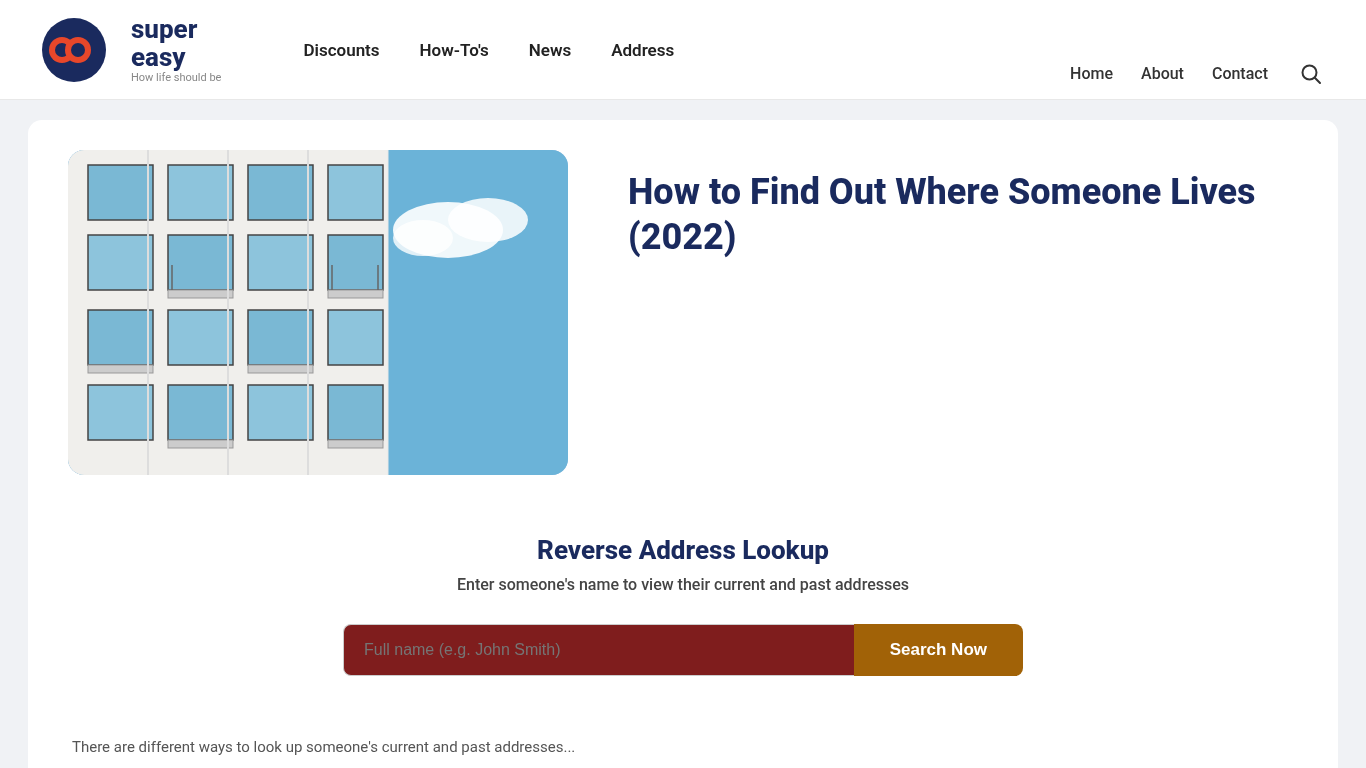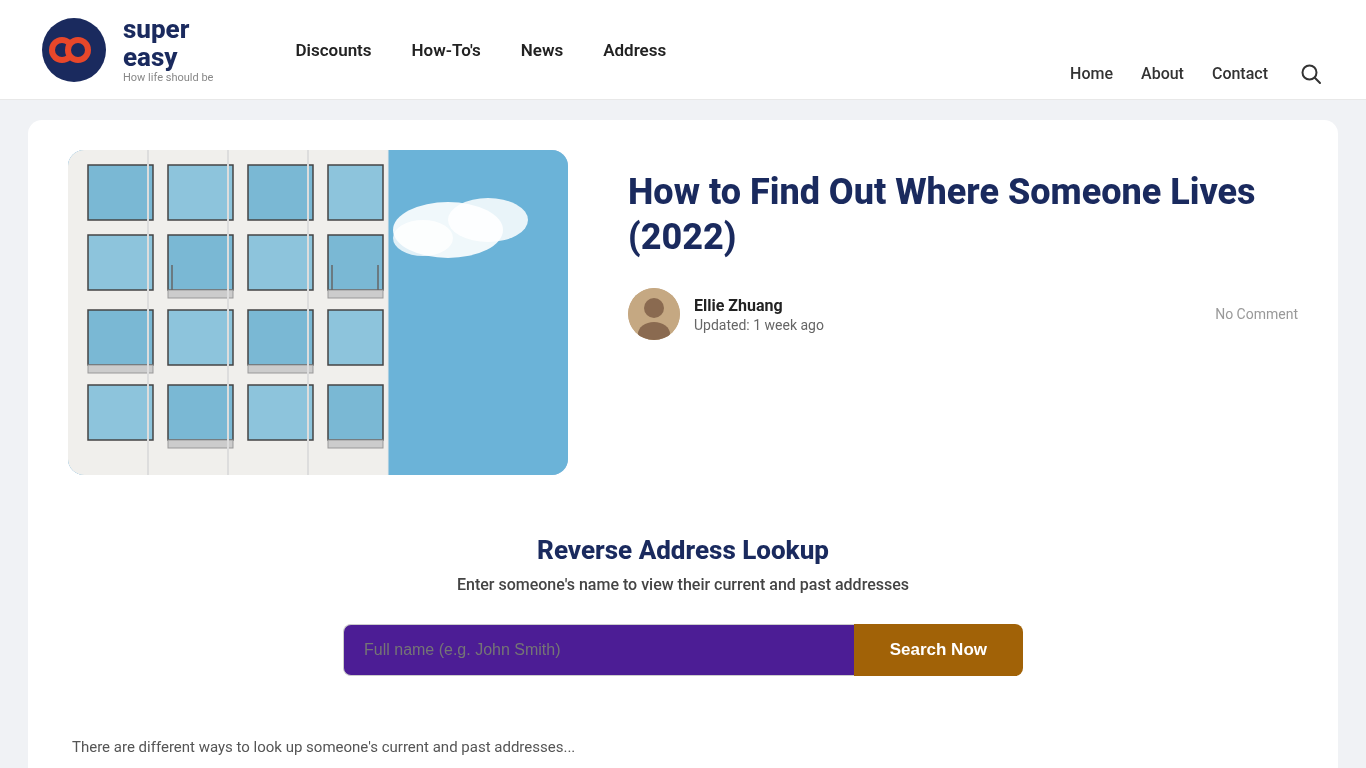--- a/index.html
+++ b/index.html
@@ -15,21 +15,21 @@
       border-bottom: 1px solid #e8e8e8;
       height: 100px;
       display: flex;
       align-items: center;
       padding: 0 40px;
       position: relative;
     }
     .logo-area {
       display: flex;
       align-items: center;
-      gap: 9px;
+      gap: 17px;
       text-decoration: none;
       margin-right: 60px;
     }
     .logo-icon {
       width: 68px;
       height: 68px;
       margin-right: 6px;
     }
     .logo-text {
       display: flex;
@@ -179,21 +179,21 @@
     }
     .lookup-input {
       flex: 1;
       padding: 16px 20px;
       font-size: 16px;
       border: 1.5px solid #ccc;
       border-right: none;
       border-radius: 8px 0 0 8px;
       outline: none;
       color: #999;
-      background: #4c1d95;
+      background: #7f1d1d;
     }
     .search-btn {
       padding: 16px 36px;
       background: #a16207;
       color: #fff;
       font-size: 17px;
       font-weight: 700;
       border: none;
       border-radius: 0 8px 8px 0;
       cursor: pointer;
@@ -303,35 +303,20 @@
           <line x1="80" y1="0" x2="80" y2="325" stroke="#ddd" stroke-width="2"></line>
           <line x1="160" y1="0" x2="160" y2="325" stroke="#ddd" stroke-width="2"></line>
           <line x1="240" y1="0" x2="240" y2="325" stroke="#ddd" stroke-width="2"></line>
           <line x1="320" y1="0" x2="320" y2="325" stroke="#e8e8e8" stroke-width="1"></line>
         </svg>
       </div>
 
       <div class="hero-text">
         <h1 class="article-title">How to Find Out Where Someone Lives (2022)</h1>
 
-        <div class="author-row">
-          <div class="author-avatar">
-
-            <svg width="52" height="52" viewBox="0 0 52 52">
-              <circle cx="26" cy="26" r="26" fill="#c5a882"></circle>
-              <circle cx="26" cy="20" r="10" fill="#8a6a50"></circle>
-              <ellipse cx="26" cy="46" rx="16" ry="12" fill="#8a6a50"></ellipse>
-            </svg>
-          </div>
-          <div class="author-info">
-            <span class="author-name">Ellie Zhuang</span>
-            <span class="author-date">Updated: 1 week ago</span>
-          </div>
-          <span class="no-comment">No Comment</span>
-        </div>
       </div>
     </div>
 
     <div class="lookup-widget">
       <h2 class="lookup-title">Reverse Address Lookup</h2>
       <p class="lookup-subtitle">Enter someone's name to view their current and past addresses</p>
 
       <div class="lookup-form">
         <input type="text" class="lookup-input" placeholder="Full name (e.g. John Smith)" style="">
         <button class="search-btn">

